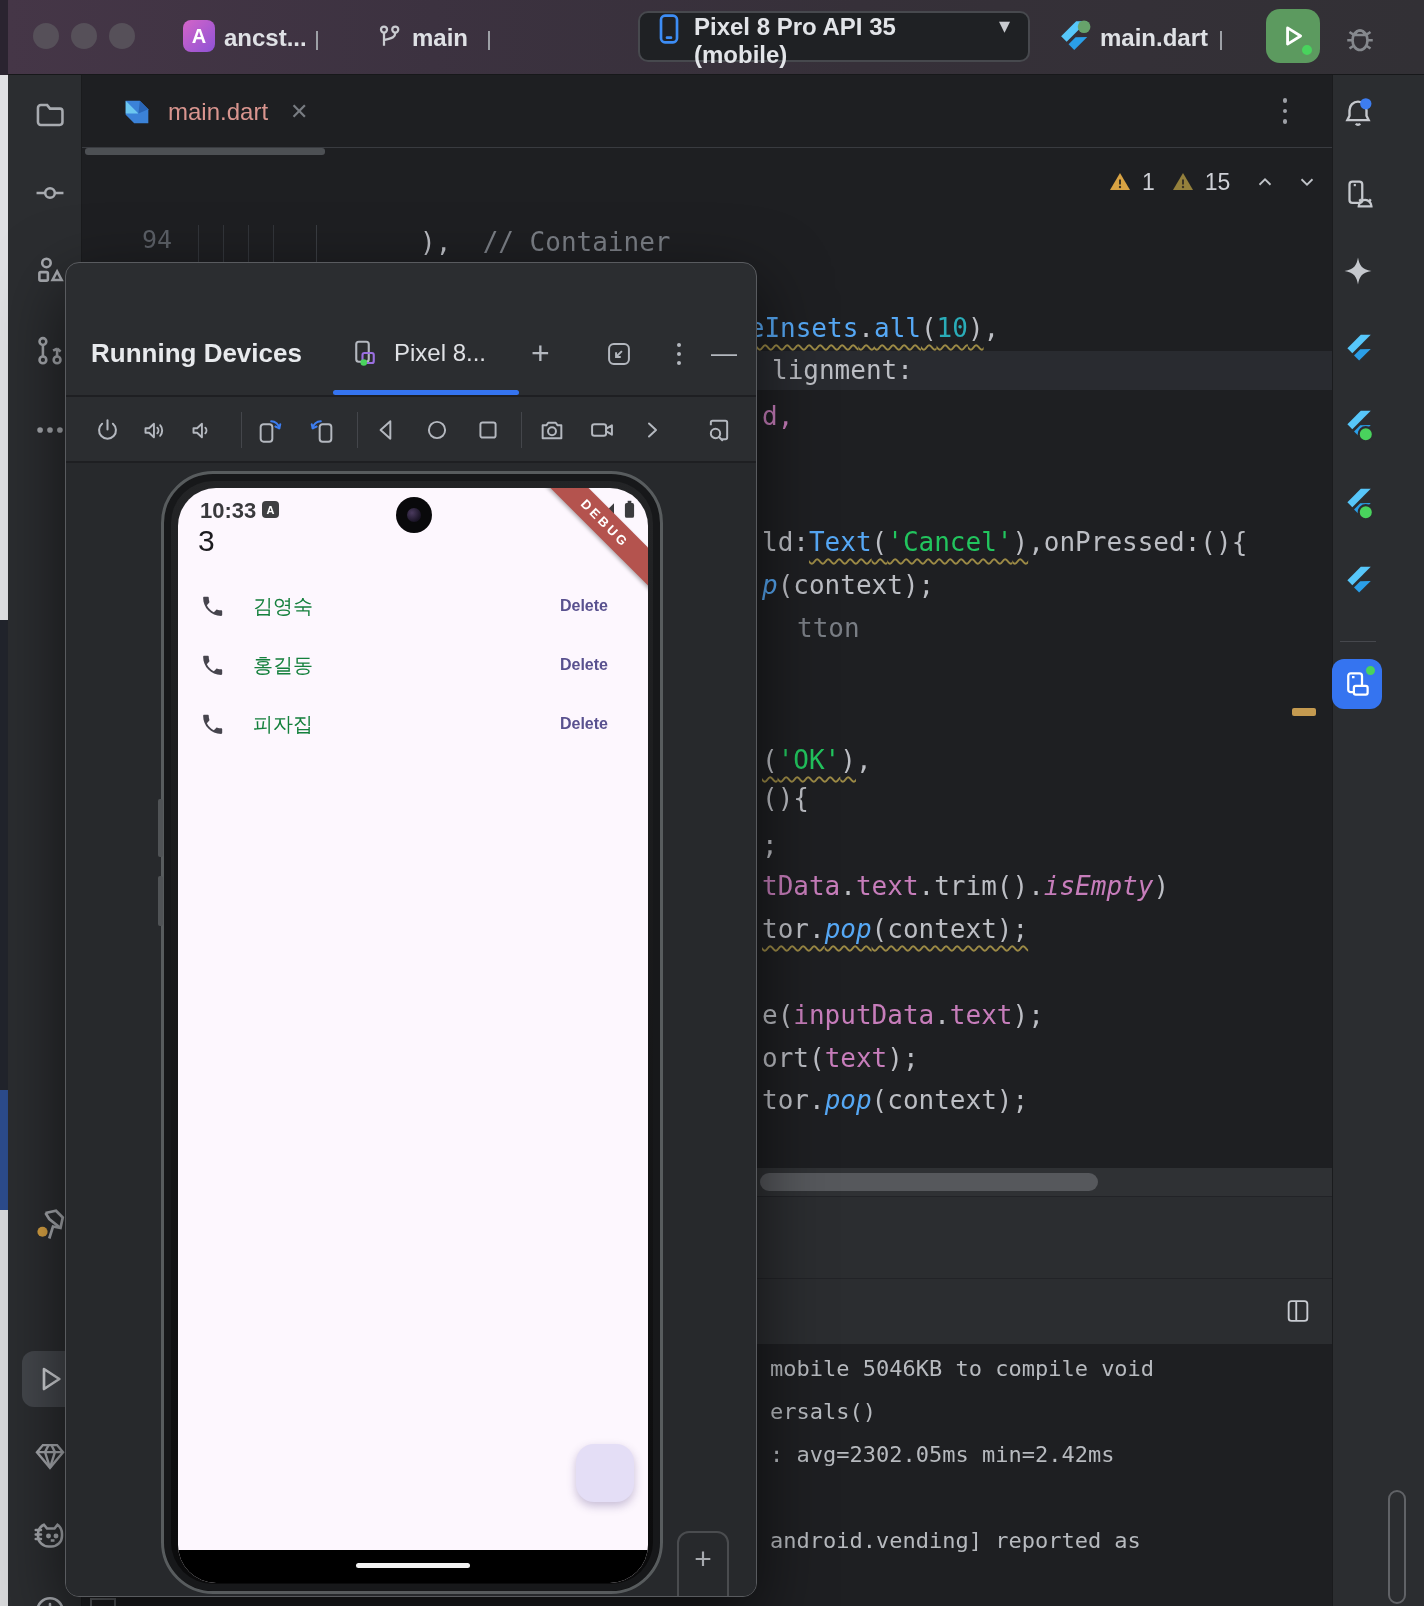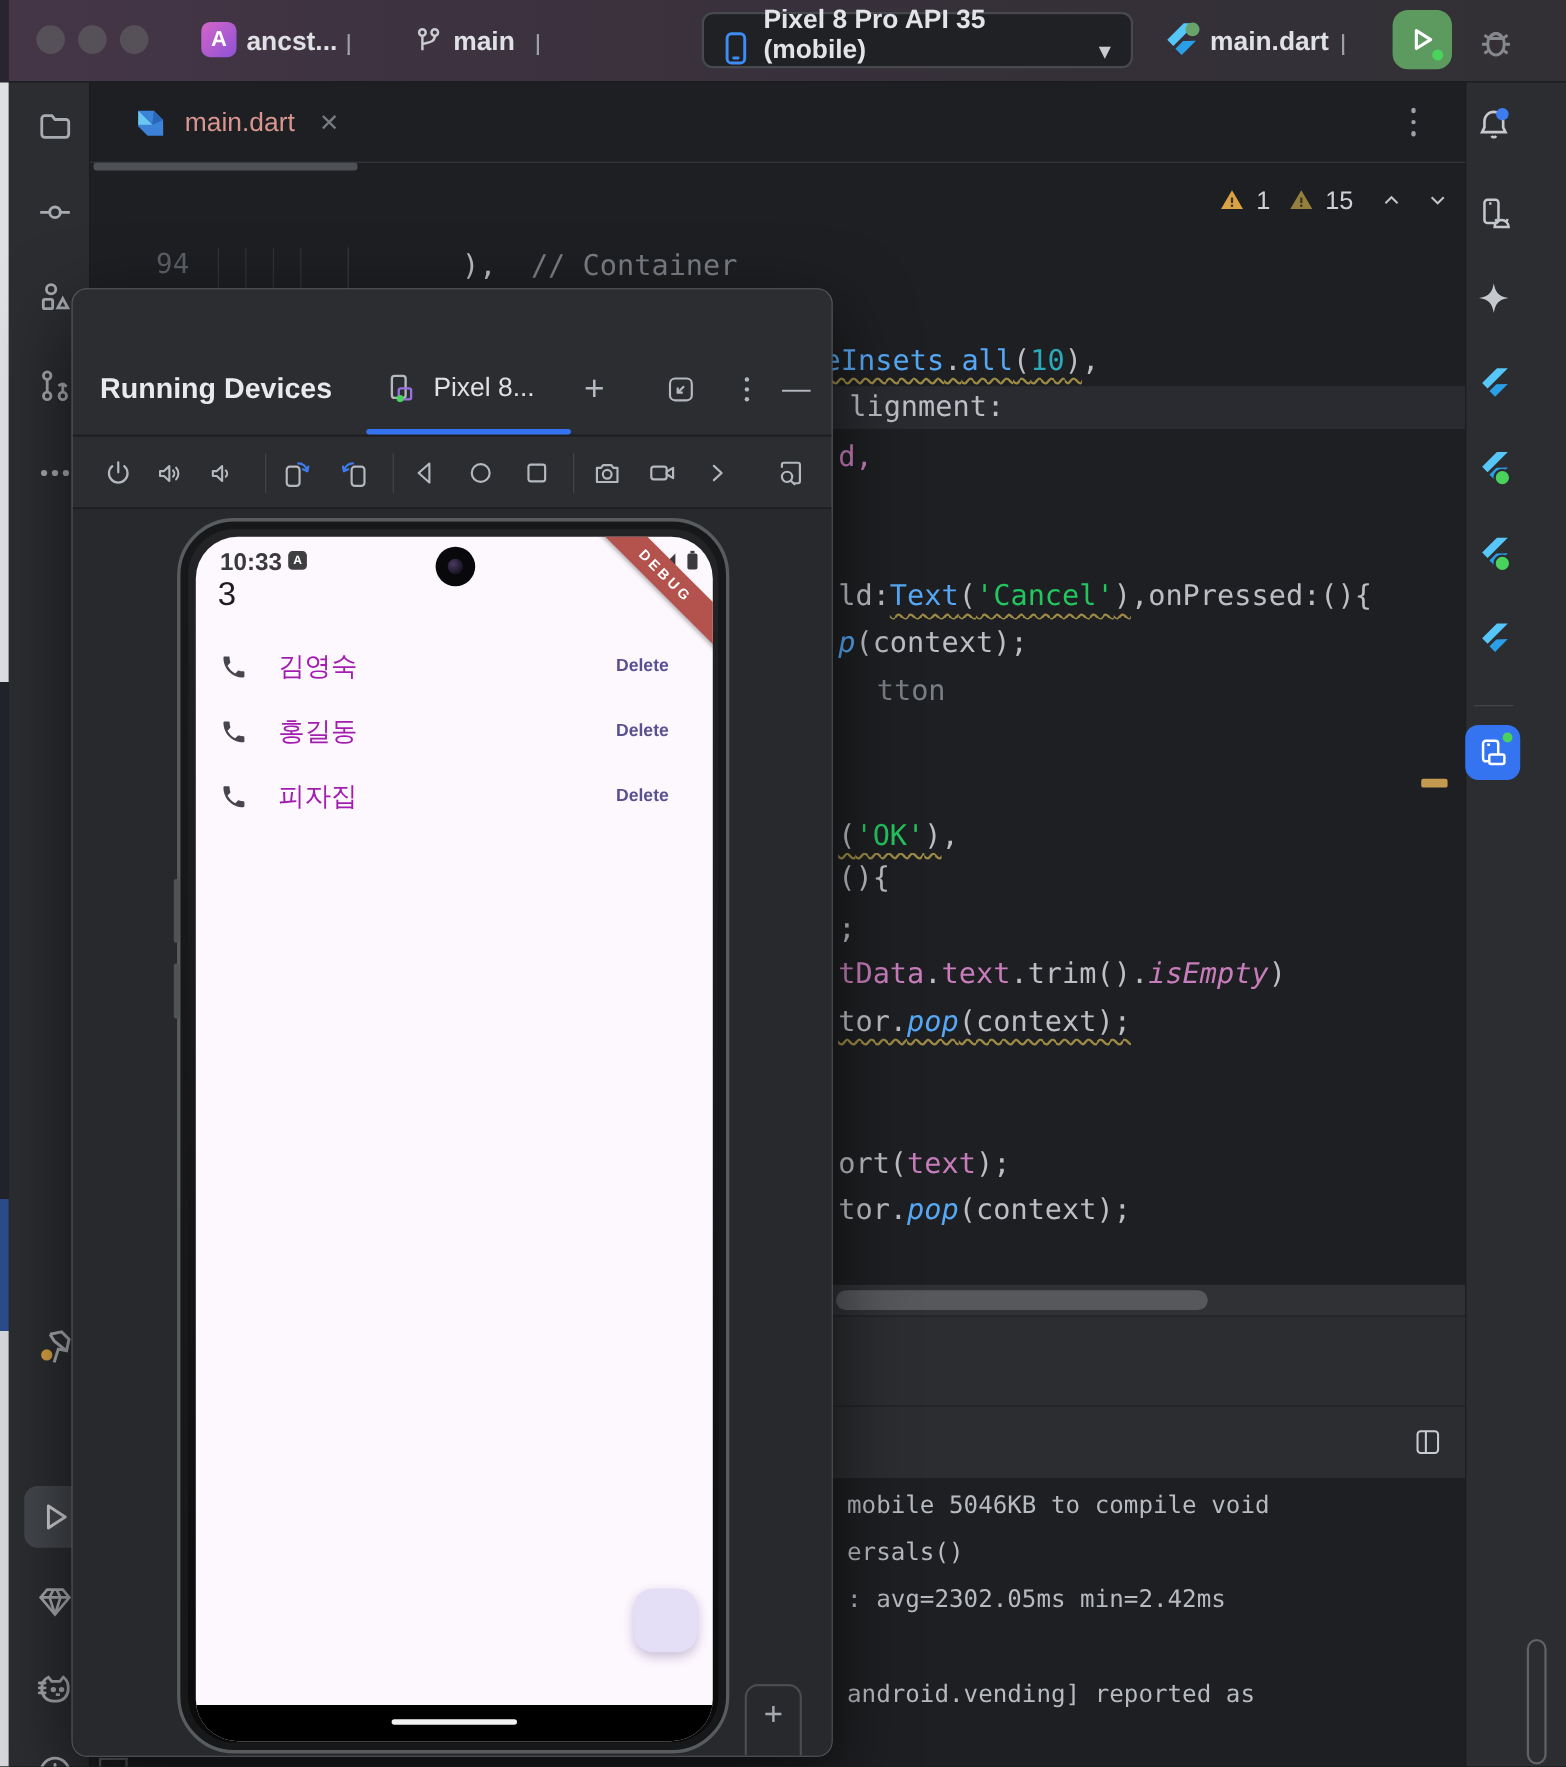--- a/index.html
+++ b/index.html
@@ -13,21 +13,21 @@
 .titlebar{position:absolute;left:8px;top:0;width:1416px;height:75px;
  background:linear-gradient(90deg,#453647 0%,#3c3240 30%,#363039 60%,#323035 100%);
  border-bottom:1px solid #17181a}
 .tdot{position:absolute;top:23px;width:26px;height:26px;border-radius:50%;background:#565059}
 .avatar{position:absolute;left:175px;top:20px;width:32px;height:32px;border-radius:8px;
  background:linear-gradient(135deg,#d465c8,#8e52d6);color:#fff;font-size:20px;font-weight:700;
  display:flex;align-items:center;justify-content:center}
 .tb-label{position:absolute;top:0;height:75px;display:flex;align-items:center;color:#dfe1e5;font-size:24px;font-weight:600}
 .caret{width:11px;height:11px;border-right:2.4px solid #9da0a6;border-bottom:2.4px solid #9da0a6;transform:rotate(45deg)}
 .device-pill{position:absolute;left:630px;top:11px;width:392px;height:51px;border-radius:10px;
- background:#1f2124;border:2px solid #47494e;display:flex;align-items:flex-end;gap:14px;padding:0 18px}
+ background:#1f2124;border:2px solid #47494e;display:flex;align-items:flex-start;gap:14px;padding:0 18px}
 .device-pill .lbl{color:#e2e4e8;font-size:24px;font-weight:600}
 .tri-down{color:#c9cbd0;font-size:22px;margin-left:auto}
 .runbtn{position:absolute;left:1258px;top:9px;width:54px;height:54px;border-radius:14px;background:#5c9a5f;
  display:flex;align-items:center;justify-content:center}
 .runbtn .dot{position:absolute;right:6px;bottom:6px;width:14px;height:14px;border-radius:50%;background:#49d35d;border:2px solid #5c9a5f}
 
 .activitybar{position:absolute;left:8px;top:75px;width:74px;height:1531px;background:#2b2d30;border-right:1px solid #1a1b1d}
 .act-ic{position:absolute;left:22px;width:40px;height:40px;display:flex;align-items:center;justify-content:center}
 .act-run-bg{position:absolute;left:14px;top:1276px;width:56px;height:56px;border-radius:12px;background:#44474c}
 
@@ -92,21 +92,21 @@
 .st-abox{position:absolute;left:84px;top:13px;width:17px;height:17px;border-radius:4px;background:#3f3f42;color:#fff;
  font-size:11px;font-weight:700;display:flex;align-items:center;justify-content:center}
 .camhole{position:absolute;left:218px;top:9px;width:36px;height:36px;border-radius:50%;background:#09090b;
  display:flex;align-items:center;justify-content:center}
 .camhole i{width:14px;height:14px;border-radius:50%;background:radial-gradient(circle at 35% 35%,#4a3a5e,#1a1426 70%)}
 .ribbon{position:absolute;right:-52px;top:22px;width:190px;height:27px;background:#b4534e;transform:rotate(45deg);
  color:#fff;font-size:13px;font-weight:700;letter-spacing:3px;display:flex;align-items:center;justify-content:center;
  box-shadow:0 2px 4px rgba(0,0,0,.3)}
 .counter{position:absolute;left:20px;top:36px;color:#1c1b1f;font-size:30px}
 .contact-row{position:absolute;left:0;width:470px;height:44px;display:flex;align-items:center}
-.contact-row .nm{margin-left:28px;color:#a21caf;font-size:24px}
+.contact-row .nm{margin-left:28px;color:#15803d;font-size:20px}
 .contact-row .del{position:absolute;right:40px;color:#59518f;font-size:16px;font-weight:700}
 .fab{position:absolute;left:398px;top:956px;width:58px;height:58px;border-radius:18px;background:#e4def6;
  box-shadow:0 4px 10px rgba(60,40,110,.28)}
 .chin{position:absolute;left:0;top:1062px;width:470px;height:33px;background:#000}
 .gesture{position:absolute;left:178px;top:13px;width:114px;height:5px;border-radius:3px;background:#f2f2f2}
 .frag-ic{position:absolute;left:90px;top:1598px;width:26px;height:8px;border:2px solid #5b5e62;border-bottom:none}
 </style>
 </head>
 <body>
 <div id="root">
@@ -277,20 +277,21 @@
       <div class="code-line" style="left: 772px; top: 278px;"><span class="c-p">lignment:</span></div>
       <div class="code-line" style="left: 762px; top: 324px;"><span class="c-fld">d,</span></div>
       <div class="code-line" style="left: 762px; top: 450px;"><span class="c-p">ld:</span><span class="c-cls w">Text</span><span class="c-p w">(</span><span class="c-str w">'Cancel'</span><span class="c-p w">)</span><span class="c-p">,onPressed:(){</span></div>
       <div class="code-line" style="left: 762px; top: 493px;"><span class="c-fn">p</span><span class="c-p">(context);</span></div>
       <div class="code-line" style="left: 762px; top: 536px; margin-left: 35px;"><span class="c-cmt">tton</span></div>
       <div class="code-line" style="left: 762px; top: 668px;"><span class="c-p w">(</span><span class="c-str w">'OK'</span><span class="c-p w">)</span><span class="c-p">,</span></div>
       <div class="code-line" style="left: 762px; top: 706px;"><span class="c-p">(){</span></div>
       <div class="code-line" style="left: 762px; top: 753px;"><span class="c-p">;</span></div>
       <div class="code-line" style="left: 762px; top: 794px;"><span class="c-fld">tData</span><span class="c-p">.</span><span class="c-fld">text</span><span class="c-p">.trim()</span><span class="c-p">.</span><span class="c-fldi">isEmpty</span><span class="c-p">)</span></div>
       <div class="code-line" style="left: 762px; top: 837px;"><span class="c-p w">tor.</span><span class="c-fn w">pop</span><span class="c-p w">(context);</span></div>
+      <div class="code-line" style="left: 762px; top: 923px;"><span class="c-p">e(</span><span class="c-fld">inputData</span><span class="c-p">.</span><span class="c-fld">text</span><span class="c-p">);</span></div>
       <div class="code-line" style="left: 762px; top: 966px;"><span class="c-p">ort(</span><span class="c-fld">text</span><span class="c-p">);</span></div>
       <div class="code-line" style="left: 762px; top: 1008px;"><span class="c-p">tor.</span><span class="c-fn">pop</span><span class="c-p">(context);</span></div>
     </div>
 
 <div class="inspections">
   <svg width="24" height="24" viewBox="0 0 24 24">
     <path d="M12 3L22 20H2z" fill="#d9a343"></path>
         <path d="M12 9.5v5" stroke="#3a3325" stroke-width="2"></path>
         <circle cx="12" cy="17" r="1.2" fill="#3a3325"></circle>
       </svg>

